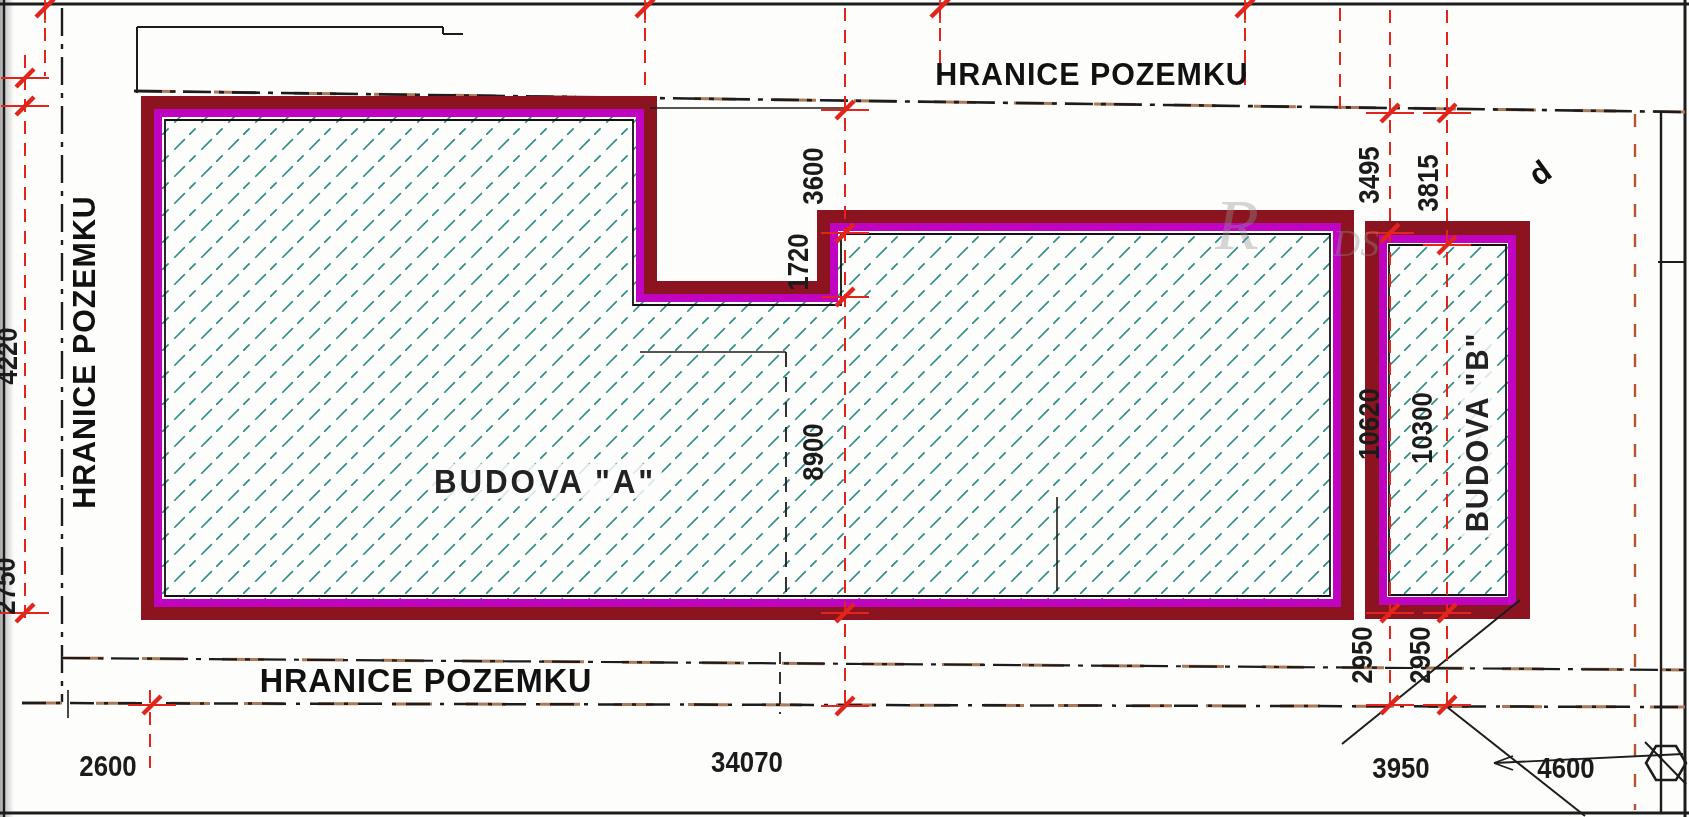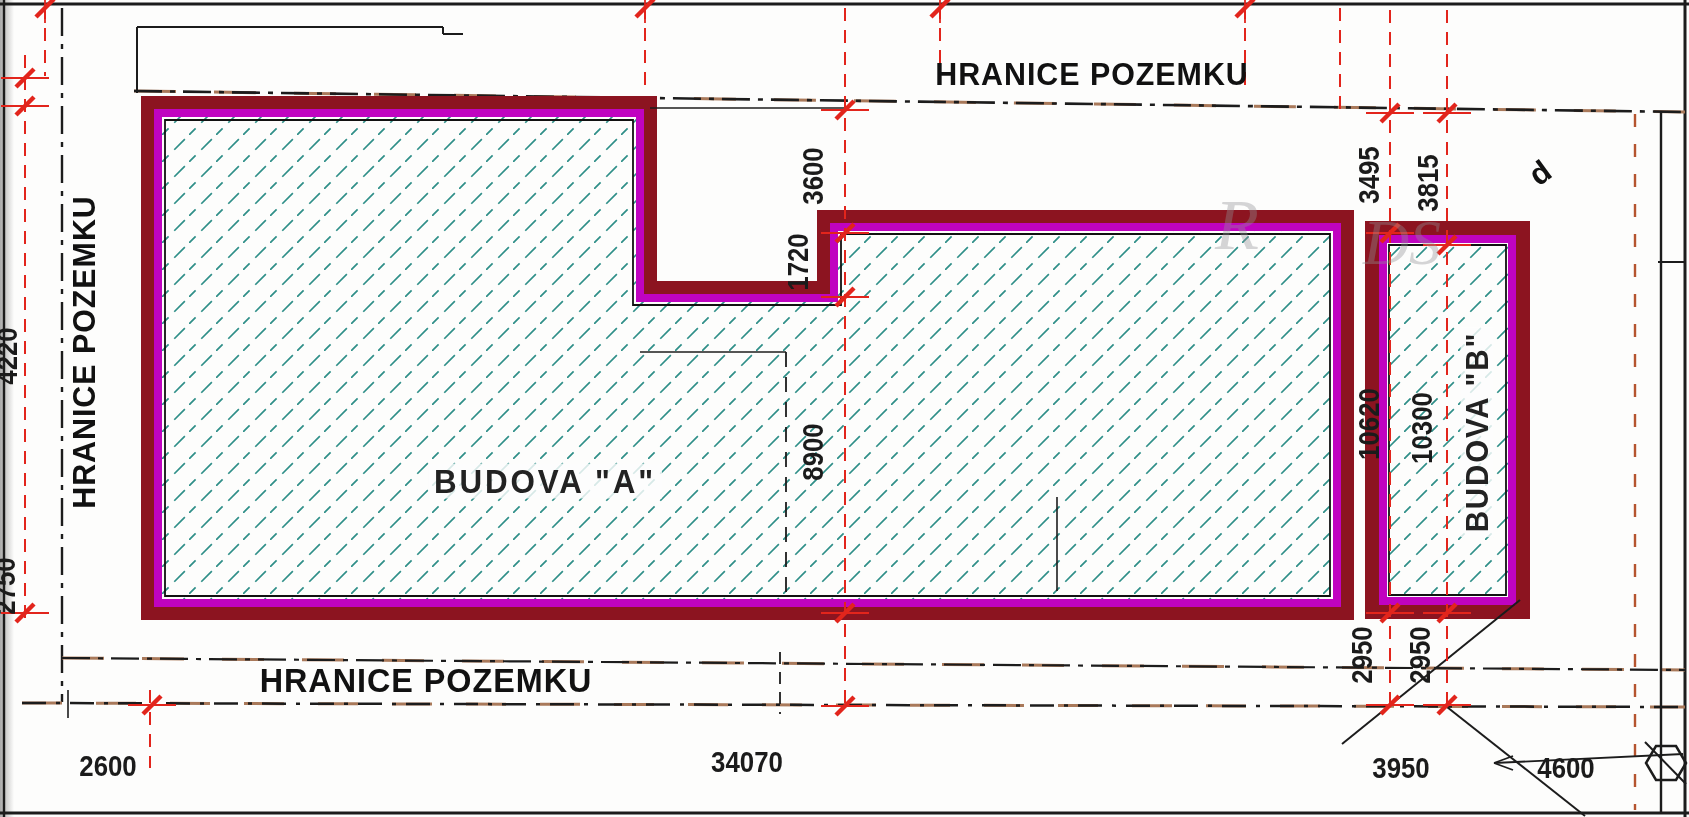--- a/index.html
+++ b/index.html
@@ -152,21 +152,21 @@
         <use href="#sv" x="1447" y="705"></use>
       <use href="#sv" x="152" y="705"></use>
       <use href="#sh" x="45" y="8"></use>
         <use href="#sh" x="645" y="8"></use>
       <use href="#sh" x="940" y="8"></use>
         <use href="#sh" x="1245" y="8"></use>
     </g>
   </svg>
 
   <span class="wm" style="left:1237px;top:225px;font-size:72px;">R</span>
-  <span class="wm" style="left:1402px;top:243px;font-size:64px;">DS</span>
+  <span class="wm" style="left:1356px;top:243px;font-size:38px;">DS</span>
 
   <div class="lbl bound-lbl" style="left:1092px;top:74px;">HRANICE POZEMKU</div>
   <div class="lbl bound-lbl-v" style="left:84px;top:352px;">HRANICE POZEMKU</div>
   <div class="lbl bound-lbl" style="left:426px;top:680px;font-size:33px;">HRANICE POZEMKU</div>
 
   <div class="lbl bldg-lbl" style="left:545px;top:481px;">BUDOVA "A"</div>
   <div class="lbl bldg-lbl-v" style="left:1477px;top:432px;">BUDOVA "B"</div>
 
   <div class="lbl dimv" style="left:813px;top:176px;">3600</div>
   <div class="lbl dimv" style="left:798px;top:262px;">1720</div>

